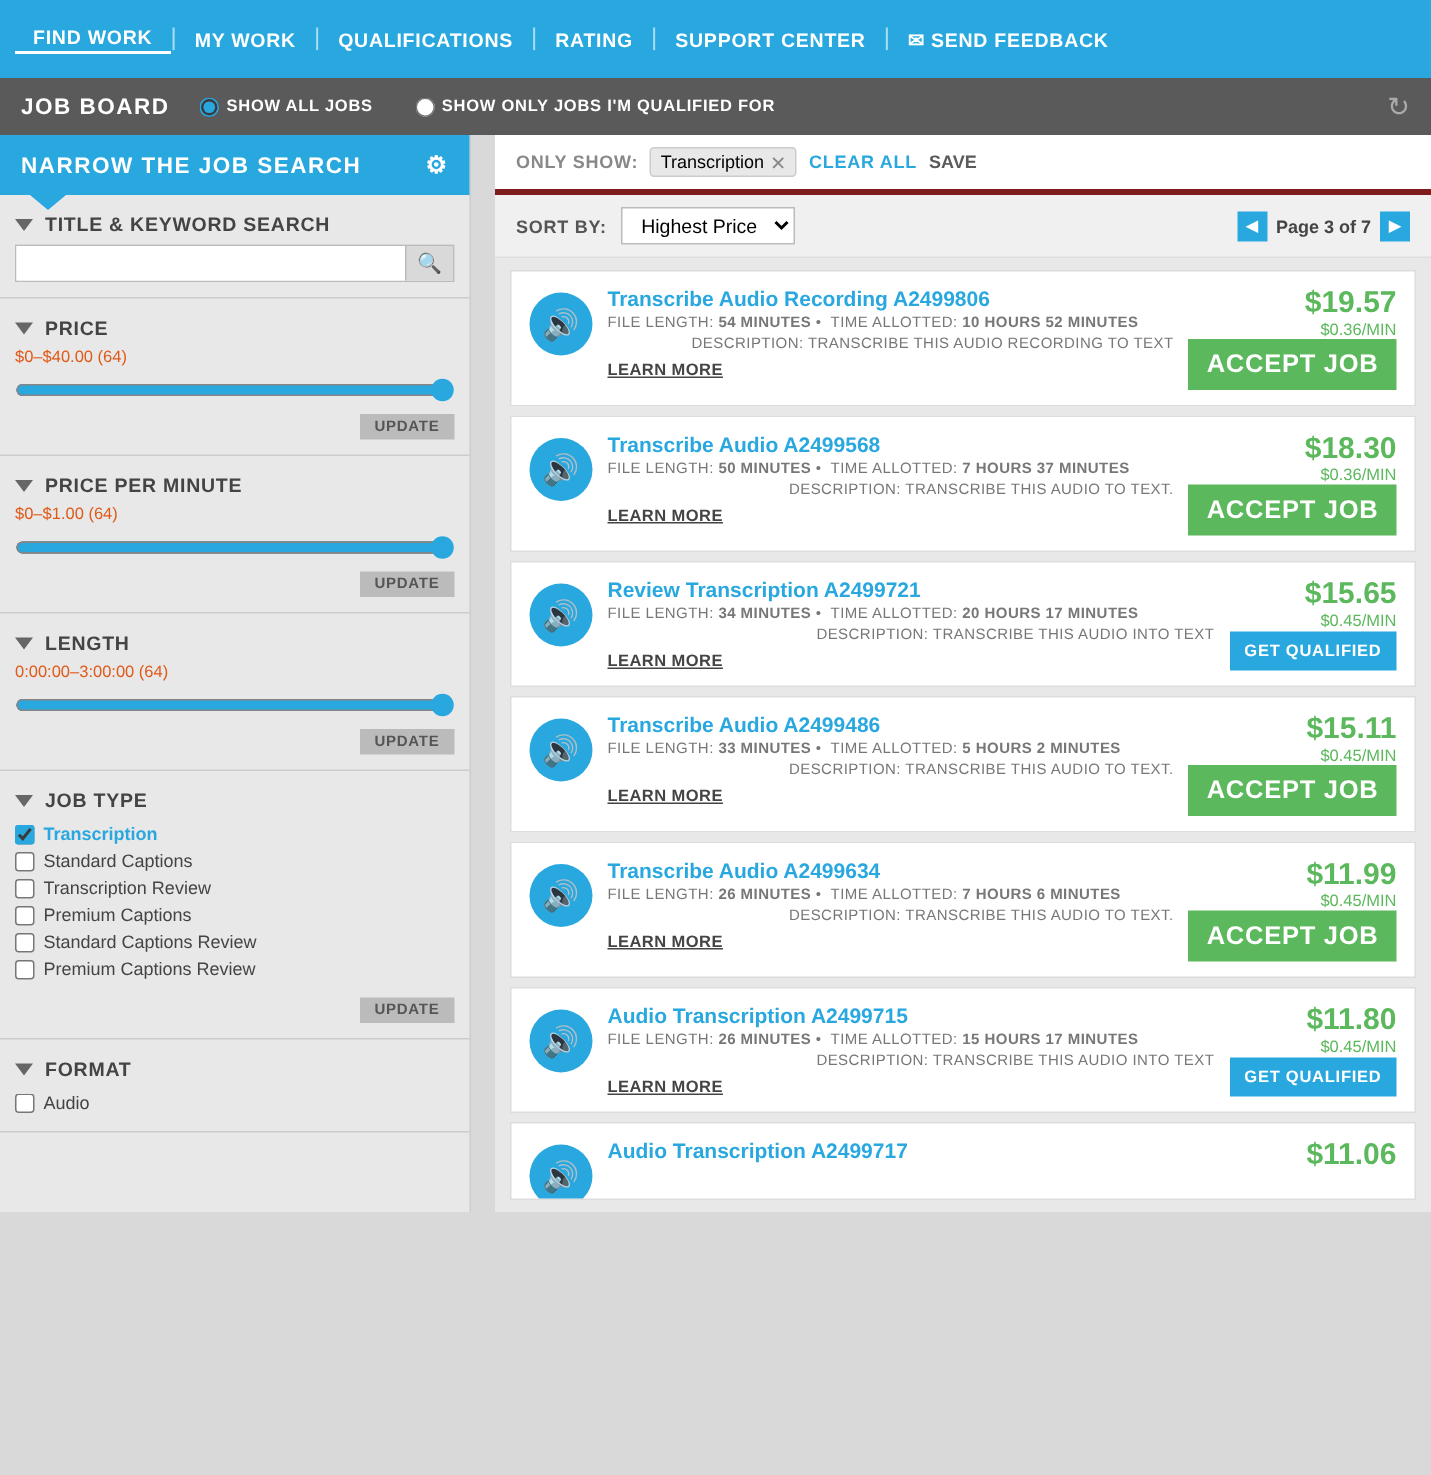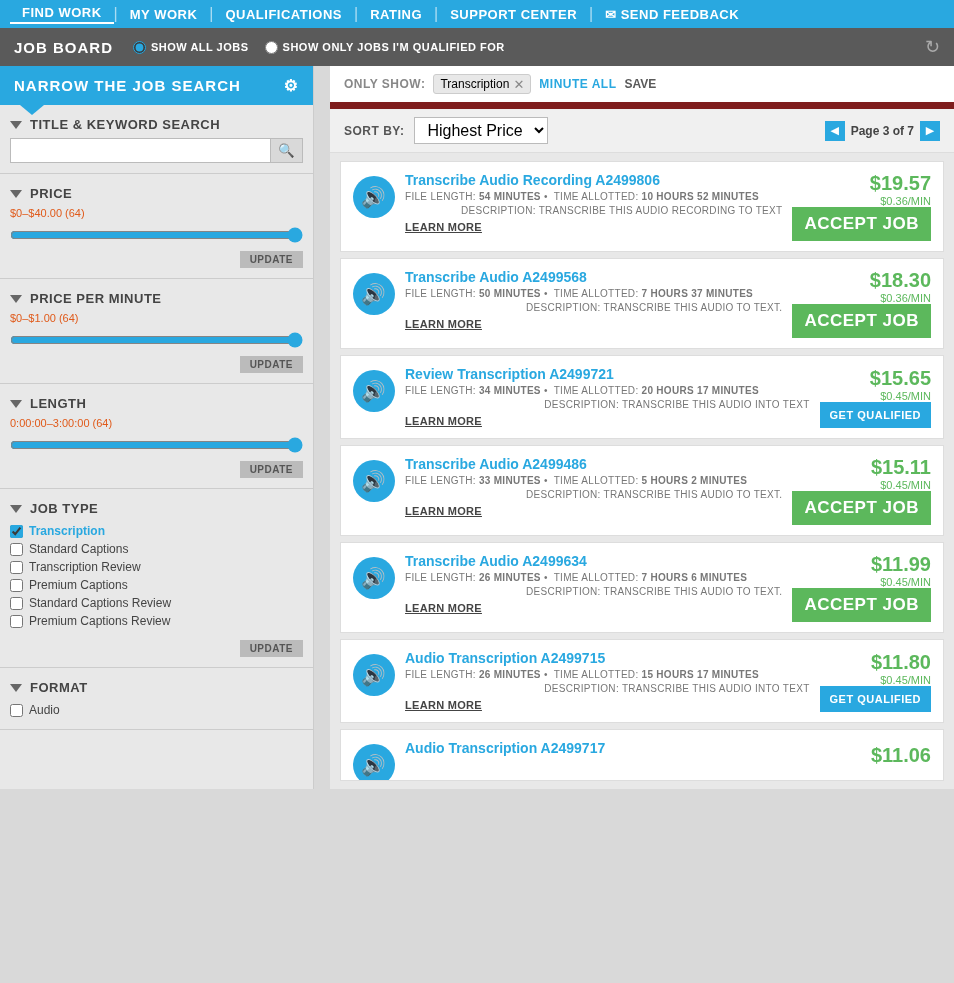--- a/index.html
+++ b/index.html
@@ -4,21 +4,21 @@
   <style>
     * { box-sizing: border-box; margin: 0; padding: 0; }
     body { font-family: Arial, sans-serif; font-size: 12px; background: #d9d9d9; width: 954px; }
 
     
     .top-nav {
       background: #29a8e0;
       display: flex;
       align-items: center;
       padding: 0 10px;
-      height: 28px;
+      height: 52px;
     }
     .top-nav a {
       color: white;
       text-decoration: none;
       font-size: 13px;
       font-weight: bold;
       padding: 0 12px;
       letter-spacing: 0.5px;
     }
     .top-nav .divider {
@@ -42,21 +42,21 @@
     }
     .job-board-title {
       color: white;
       font-size: 15px;
       font-weight: bold;
       letter-spacing: 1px;
     }
     .radio-group {
       display: flex;
       align-items: center;
-      gap: 16px;
+      gap: 28px;
     }
     .radio-option {
       display: flex;
       align-items: center;
       gap: 5px;
       color: white;
       font-size: 11px;
       font-weight: bold;
       letter-spacing: 0.5px;
       cursor: pointer;
@@ -198,21 +198,21 @@
     
     .content {
       flex: 1;
       background: #e8e8e8;
       padding: 0;
     }
 
     
     .filter-bar {
       background: white;
-      border-bottom: 7px solid #7f1d1d;
+      border-bottom: 4px solid #7f1d1d;
       padding: 8px 14px;
       display: flex;
       align-items: center;
       gap: 8px;
       font-size: 12px;
     }
     .only-show-label {
       color: #888;
       font-weight: bold;
       letter-spacing: 0.5px;
@@ -257,21 +257,21 @@
       border-bottom: 1px solid #ddd;
     }
     .sort-label {
       color: #555;
       font-weight: bold;
       font-size: 12px;
       letter-spacing: 0.5px;
     }
     .sort-select {
       padding: 3px 8px;
-      font-size: 16px;
+      font-size: 13px;
       border: 1px solid #bbb;
       background: white;
       cursor: pointer;
     }
     .pagination {
       margin-left: auto;
       display: flex;
       align-items: center;
       gap: 6px;
     }
@@ -349,21 +349,21 @@
       font-weight: bold;
       text-decoration: underline;
       cursor: pointer;
       letter-spacing: 0.3px;
       margin-top: 24px;
     }
     .job-right {
       display: flex;
       flex-direction: column;
       align-items: flex-end;
-      justify-content: center;
+      justify-content: space-between;
       min-width: 110px;
     }
     .job-price {
       text-align: right;
     }
     .price-main {
       font-size: 20px;
       font-weight: bold;
       color: #5cb85c;
     }
@@ -533,21 +533,21 @@
   </div>
 
   <div class="content">
 
     <div class="filter-bar">
       <span class="only-show-label">ONLY SHOW:</span>
       <div class="filter-tag">
         <span>Transcription</span>
         <span class="filter-tag-x">✕</span>
       </div>
-      <span class="clear-all">MINUTE ALL</span>
+      <span class="clear-all">CLEAR ALL</span>
       <span class="save-link">SAVE</span>
     </div>
 
     <div class="sort-bar">
       <span class="sort-label">SORT BY:</span>
       <select class="sort-select">
         <option>Highest Price</option>
         <option>Lowest Price</option>
         <option>Newest</option>
         <option>Oldest</option>

